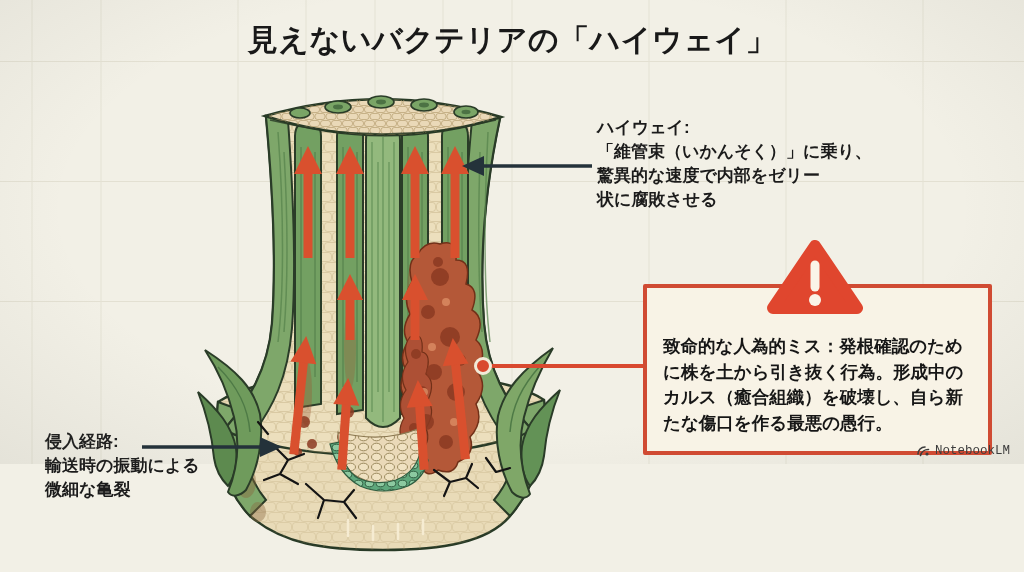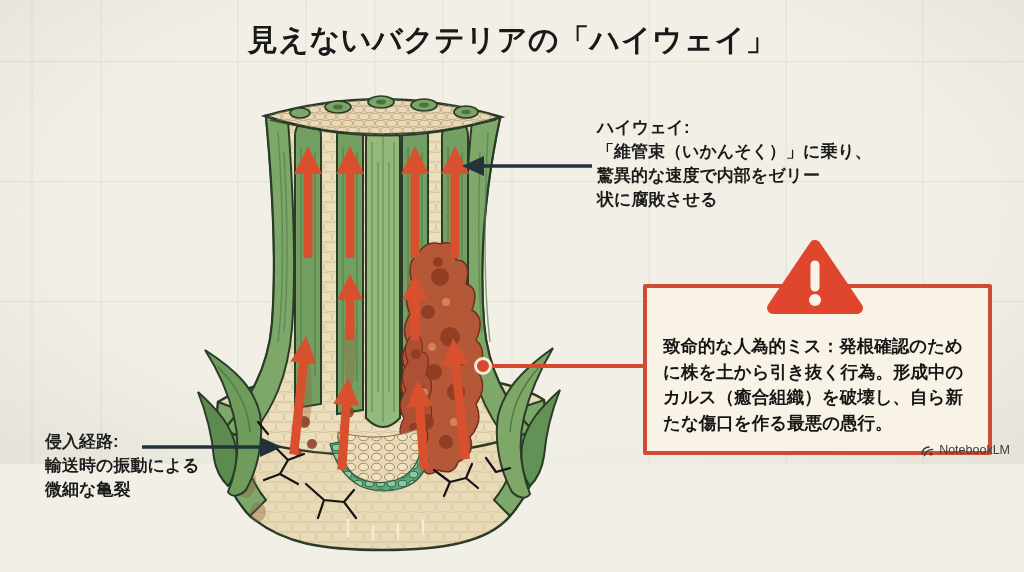--- a/index.html
+++ b/index.html
@@ -34,22 +34,22 @@
     position:absolute;left:643px;top:284px;width:349px;height:171px;
     box-sizing:border-box;border:4px solid #d04b33;background:#f8f3e6;
     border-radius:2px;padding:46px 16px 12px 16px;
     font-size:17.5px;font-weight:700;line-height:25.5px;color:#161616;
     z-index:10;
   }
   .tri{position:absolute;left:767px;top:238px;z-index:11;}
   .overlay{position:absolute;left:0;top:0;z-index:5;pointer-events:none;}
   .illus{position:absolute;left:188px;top:92px;z-index:1;}
   .footer{
-    position:absolute;right:14px;bottom:6px;display:flex;align-items:flex-start;gap:4px;
-    font-size:12.5px;color:#3c3c3c;font-weight:500;z-index:12;
+    position:absolute;right:14px;bottom:6px;display:flex;align-items:flex-end;gap:4px;
+    font-size:12.5px;color:#3c3c3c;font-weight:500;z-index:12;font-family:Liberation Mono, monospace;
   }
 </style>
 </head>
 <body>
 
 <div id="stage">
 
   <div class="title">見えないバクテリアの「ハイウェイ」</div>
 
   <svg class="illus" width="380" height="466" viewBox="0 0 380 466">

